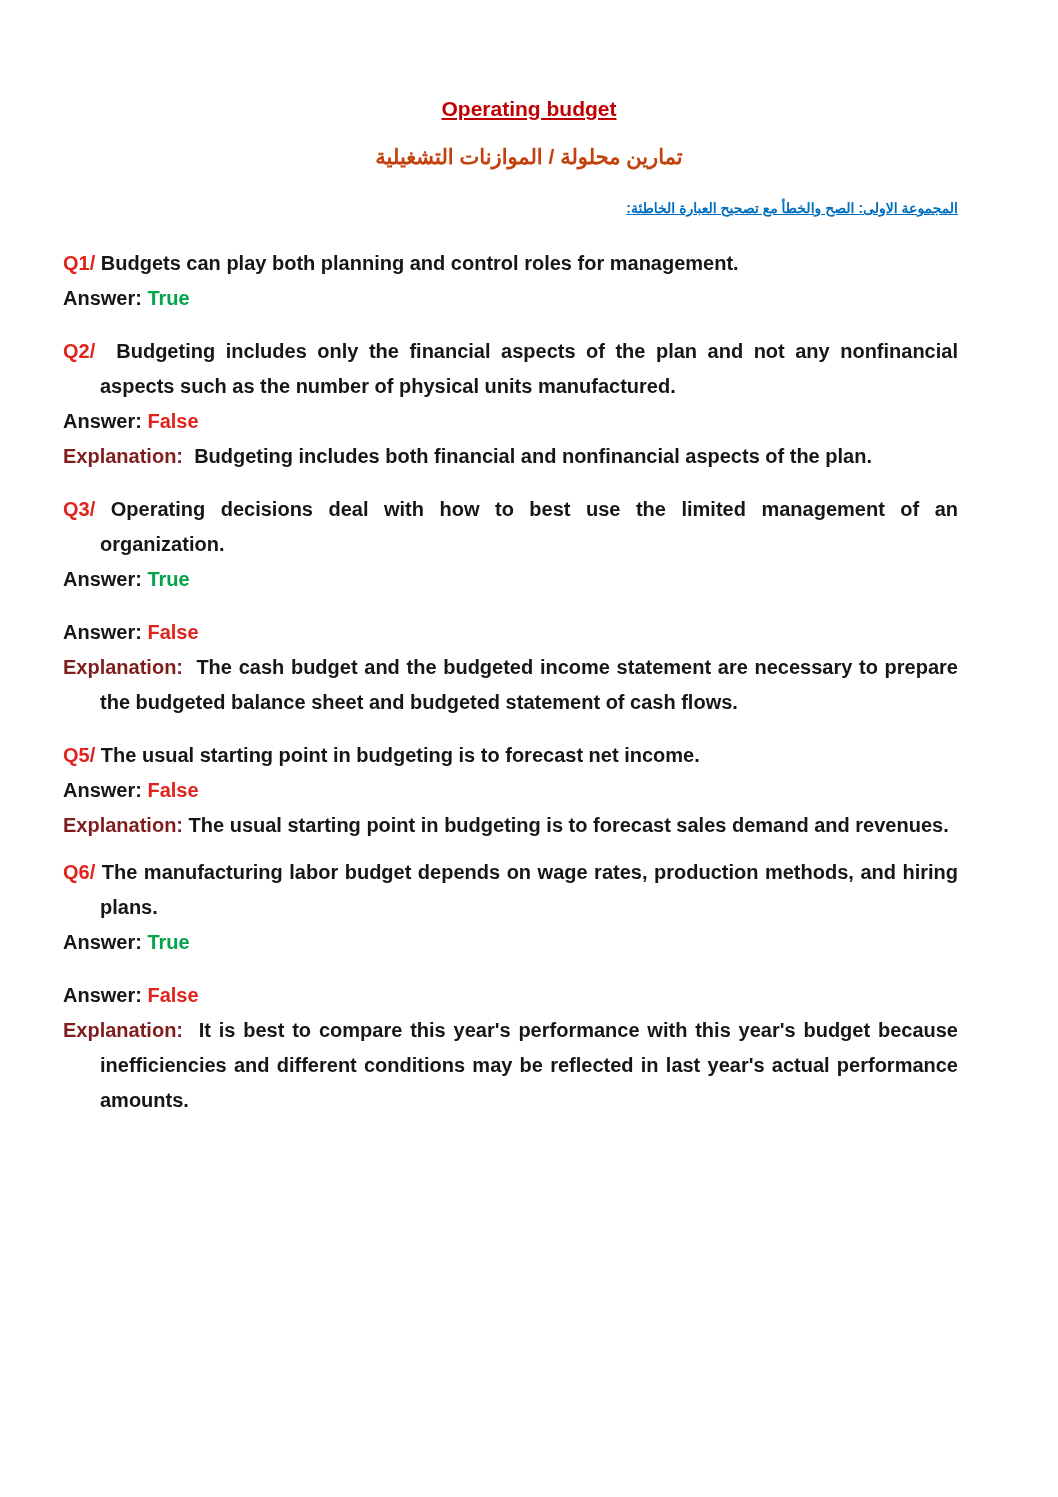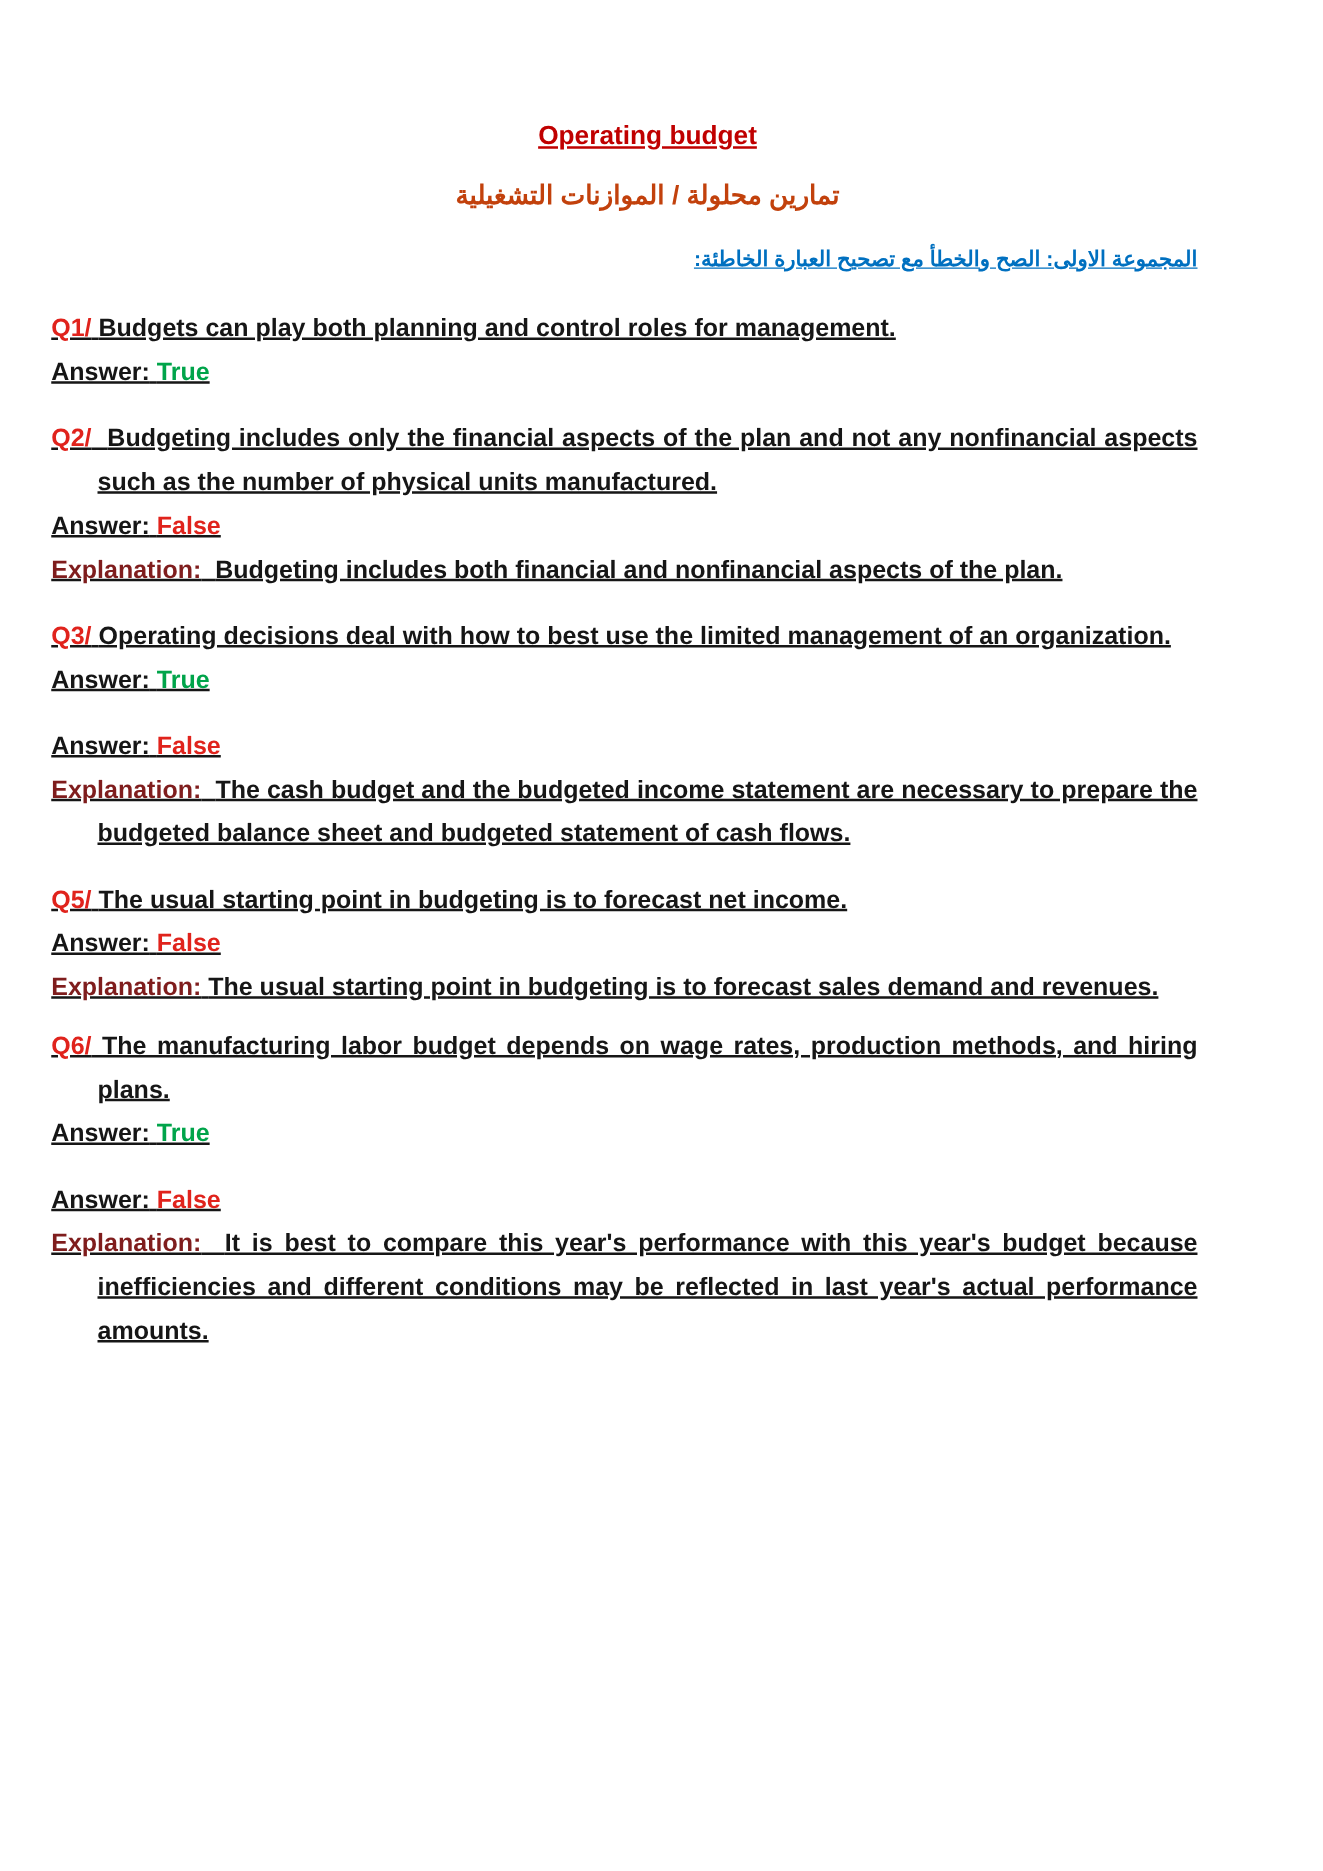--- a/index.html
+++ b/index.html
@@ -11,63 +11,62 @@
     width: 1058px;
     height: 1497px;
     overflow: hidden;
     font-family: "Liberation Sans", sans-serif;
     color: #161616;
   }
   .page {
     box-sizing: border-box;
     width: 1058px;
     height: 1497px;
-    padding: 96px 100px 40px 41px;
+    padding: 96px 100px 40px 63px;
   }
   
   .doc-title {
     font-size: 21px;
     font-weight: 700;
     color: #C00000;
     text-decoration: underline;
     text-align: center;
     margin: 0 -37px 23px 0; 
     line-height: 25px;
   }
   .doc-subtitle {
     font-size: 21px;
     font-weight: 700;
     color: #c2410c;
     text-align: center;
     margin: 0 -37px 26px 0;
     line-height: 26px;
   }
   .section-heading {
-    font-size: 17px;
+    font-size: 14px;
     font-weight: 700;
     color: #0070C0;
     text-decoration: underline;
     text-align: right;
     direction: rtl;
     margin: 0 0 26px 0;
     line-height: 24px;
   }
   
   .question {
     margin: 18px 0 0 0;
   }
   .question.no-gap {
     margin-top: 12px;
   }
   .question p {
     margin: 0;
     font-size: 20px;
     font-weight: 700;
     line-height: 35px;
-    text-decoration: underline;
   }
   .q-text, .explanation {
     text-align: justify;
     padding-left: 37px;
     text-indent: -37px;
   }
   .q-id {
     color: #E0231C;
   }
   .answer-label {

